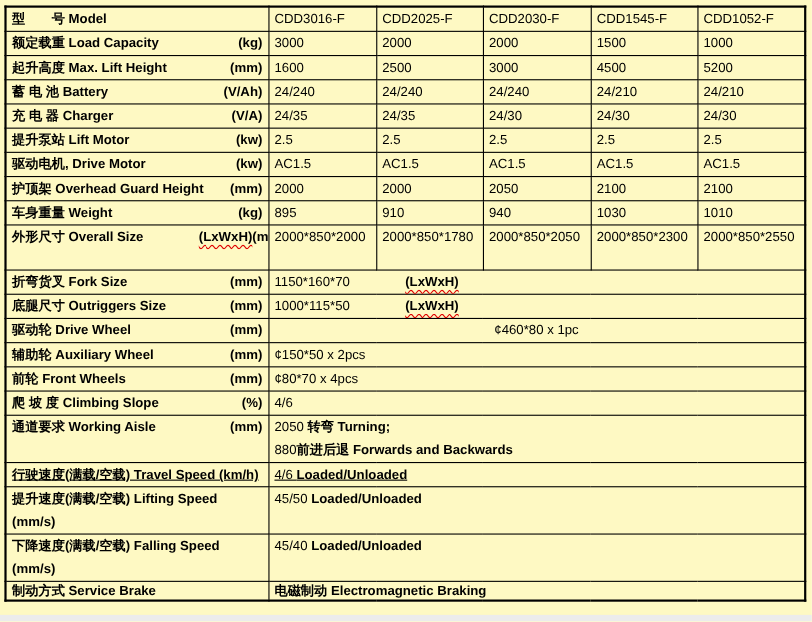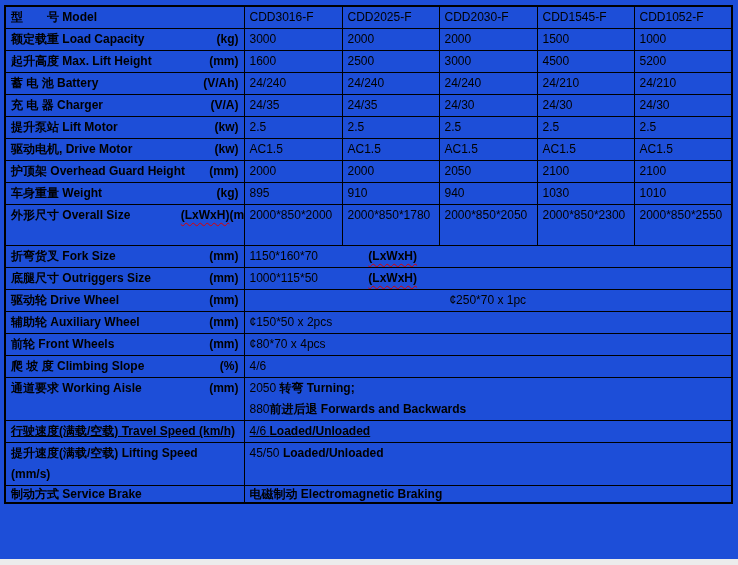--- a/index.html
+++ b/index.html
@@ -1,21 +1,21 @@
 <!DOCTYPE html>
 <html><head>
 <meta charset="utf-8">
 <style>
   html,body{margin:0;padding:0;}
   body{
     width:738px;height:565px;background:#ffffff;
     font-family:"Liberation Sans","DejaVu Sans",sans-serif;
     -webkit-font-smoothing:antialiased;
   }
-  .page{position:relative;width:738px;height:565px;background:#1d4ed8;overflow:hidden;}
+  .page{position:relative;width:738px;height:565px;background:#fef9c3;overflow:hidden;}
   .bottom-strip{position:absolute;left:0;top:559px;width:738px;height:6px;background:#ececec;}
   table.spec{
     position:absolute;left:4px;top:5px;width:727px;
     border-collapse:collapse;table-layout:fixed;
     border:2px solid #000000;
   }
   td{
     border:1px solid #000000;
     padding:0 5px;
     vertical-align:top;
@@ -231,21 +231,21 @@
         <tr class="row-drive-wheel" style="height: 21.5px; text-align: center;">
           <td class="label-cell">
             <div class="label-flex">
               <div class="label-text">
                 <div><span>驱动轮  Drive Wheel</span></div>
               </div>
               <span class="unit">(mm)</span>
             </div>
           </td>
           <td colspan="5" class="val-cell">
-            <div><span>¢250*70 x 1pc</span></div>
+            <div><span>¢460*80 x 1pc</span></div>
           </td>
         </tr>
         <tr class="row-auxiliary-wheel" style="height: 21.5px;">
           <td class="label-cell">
             <div class="label-flex">
               <div class="label-text">
                 <div><span>辅助轮 Auxiliary Wheel</span></div>
               </div>
               <span class="unit">(mm)</span>
             </div>
@@ -310,20 +310,33 @@
           <td class="label-cell">
             <div class="label-flex">
               <div class="label-text">
                 <div><span>提升速度(满载/空载)  Lifting Speed</span></div>
                 <div><span>(mm/s)</span></div>
               </div>
             </div>
           </td>
           <td colspan="5" class="val-cell">
             <div><span>45/50 </span><span class="b">Loaded/Unloaded</span></div>
+          </td>
+        </tr>
+        <tr class="row-falling-speed" style="height: 42px;">
+          <td class="label-cell">
+            <div class="label-flex">
+              <div class="label-text">
+                <div><span>下降速度(满载/空载) Falling Speed</span></div>
+                <div><span>(mm/s)</span></div>
+              </div>
+            </div>
+          </td>
+          <td colspan="5" class="val-cell">
+            <div><span>45/40 </span><span class="b">Loaded/Unloaded</span></div>
           </td>
         </tr>
         <tr class="row-service-brake" style="height: 17px;">
           <td class="label-cell">
             <div class="label-flex">
               <div class="label-text">
                 <div><span>制动方式 Service Brake</span></div>
               </div>
             </div>
           </td>

